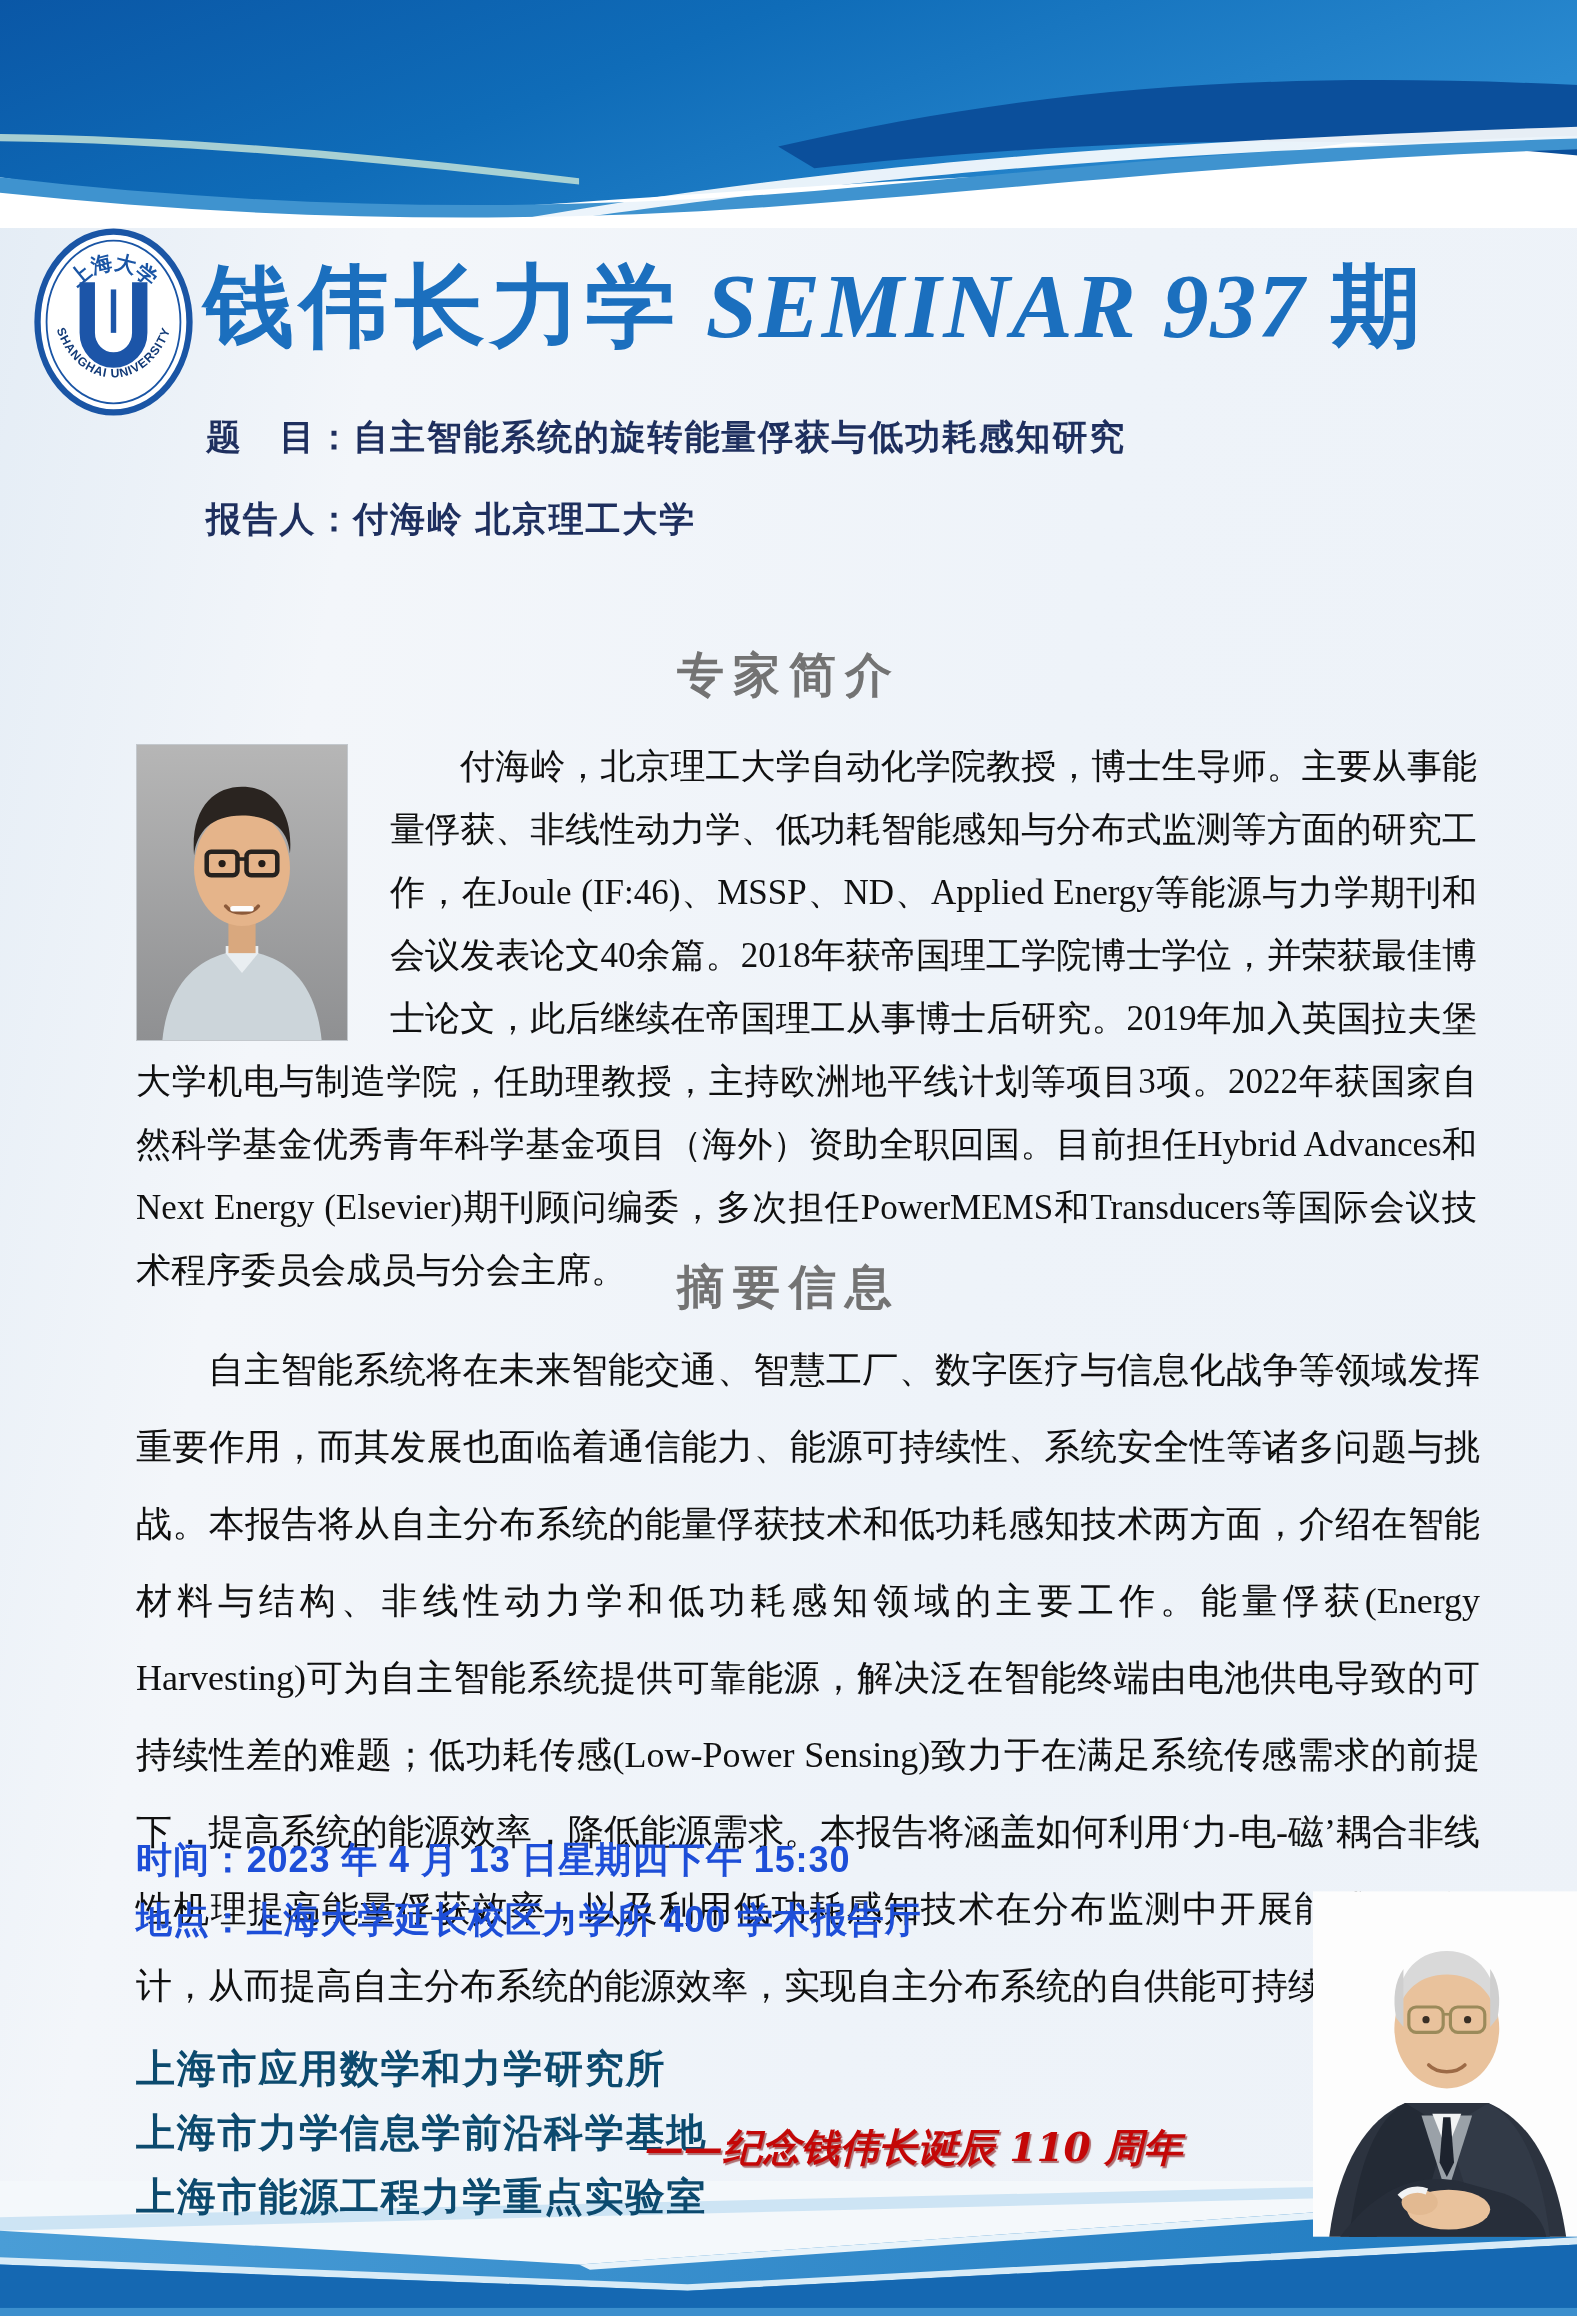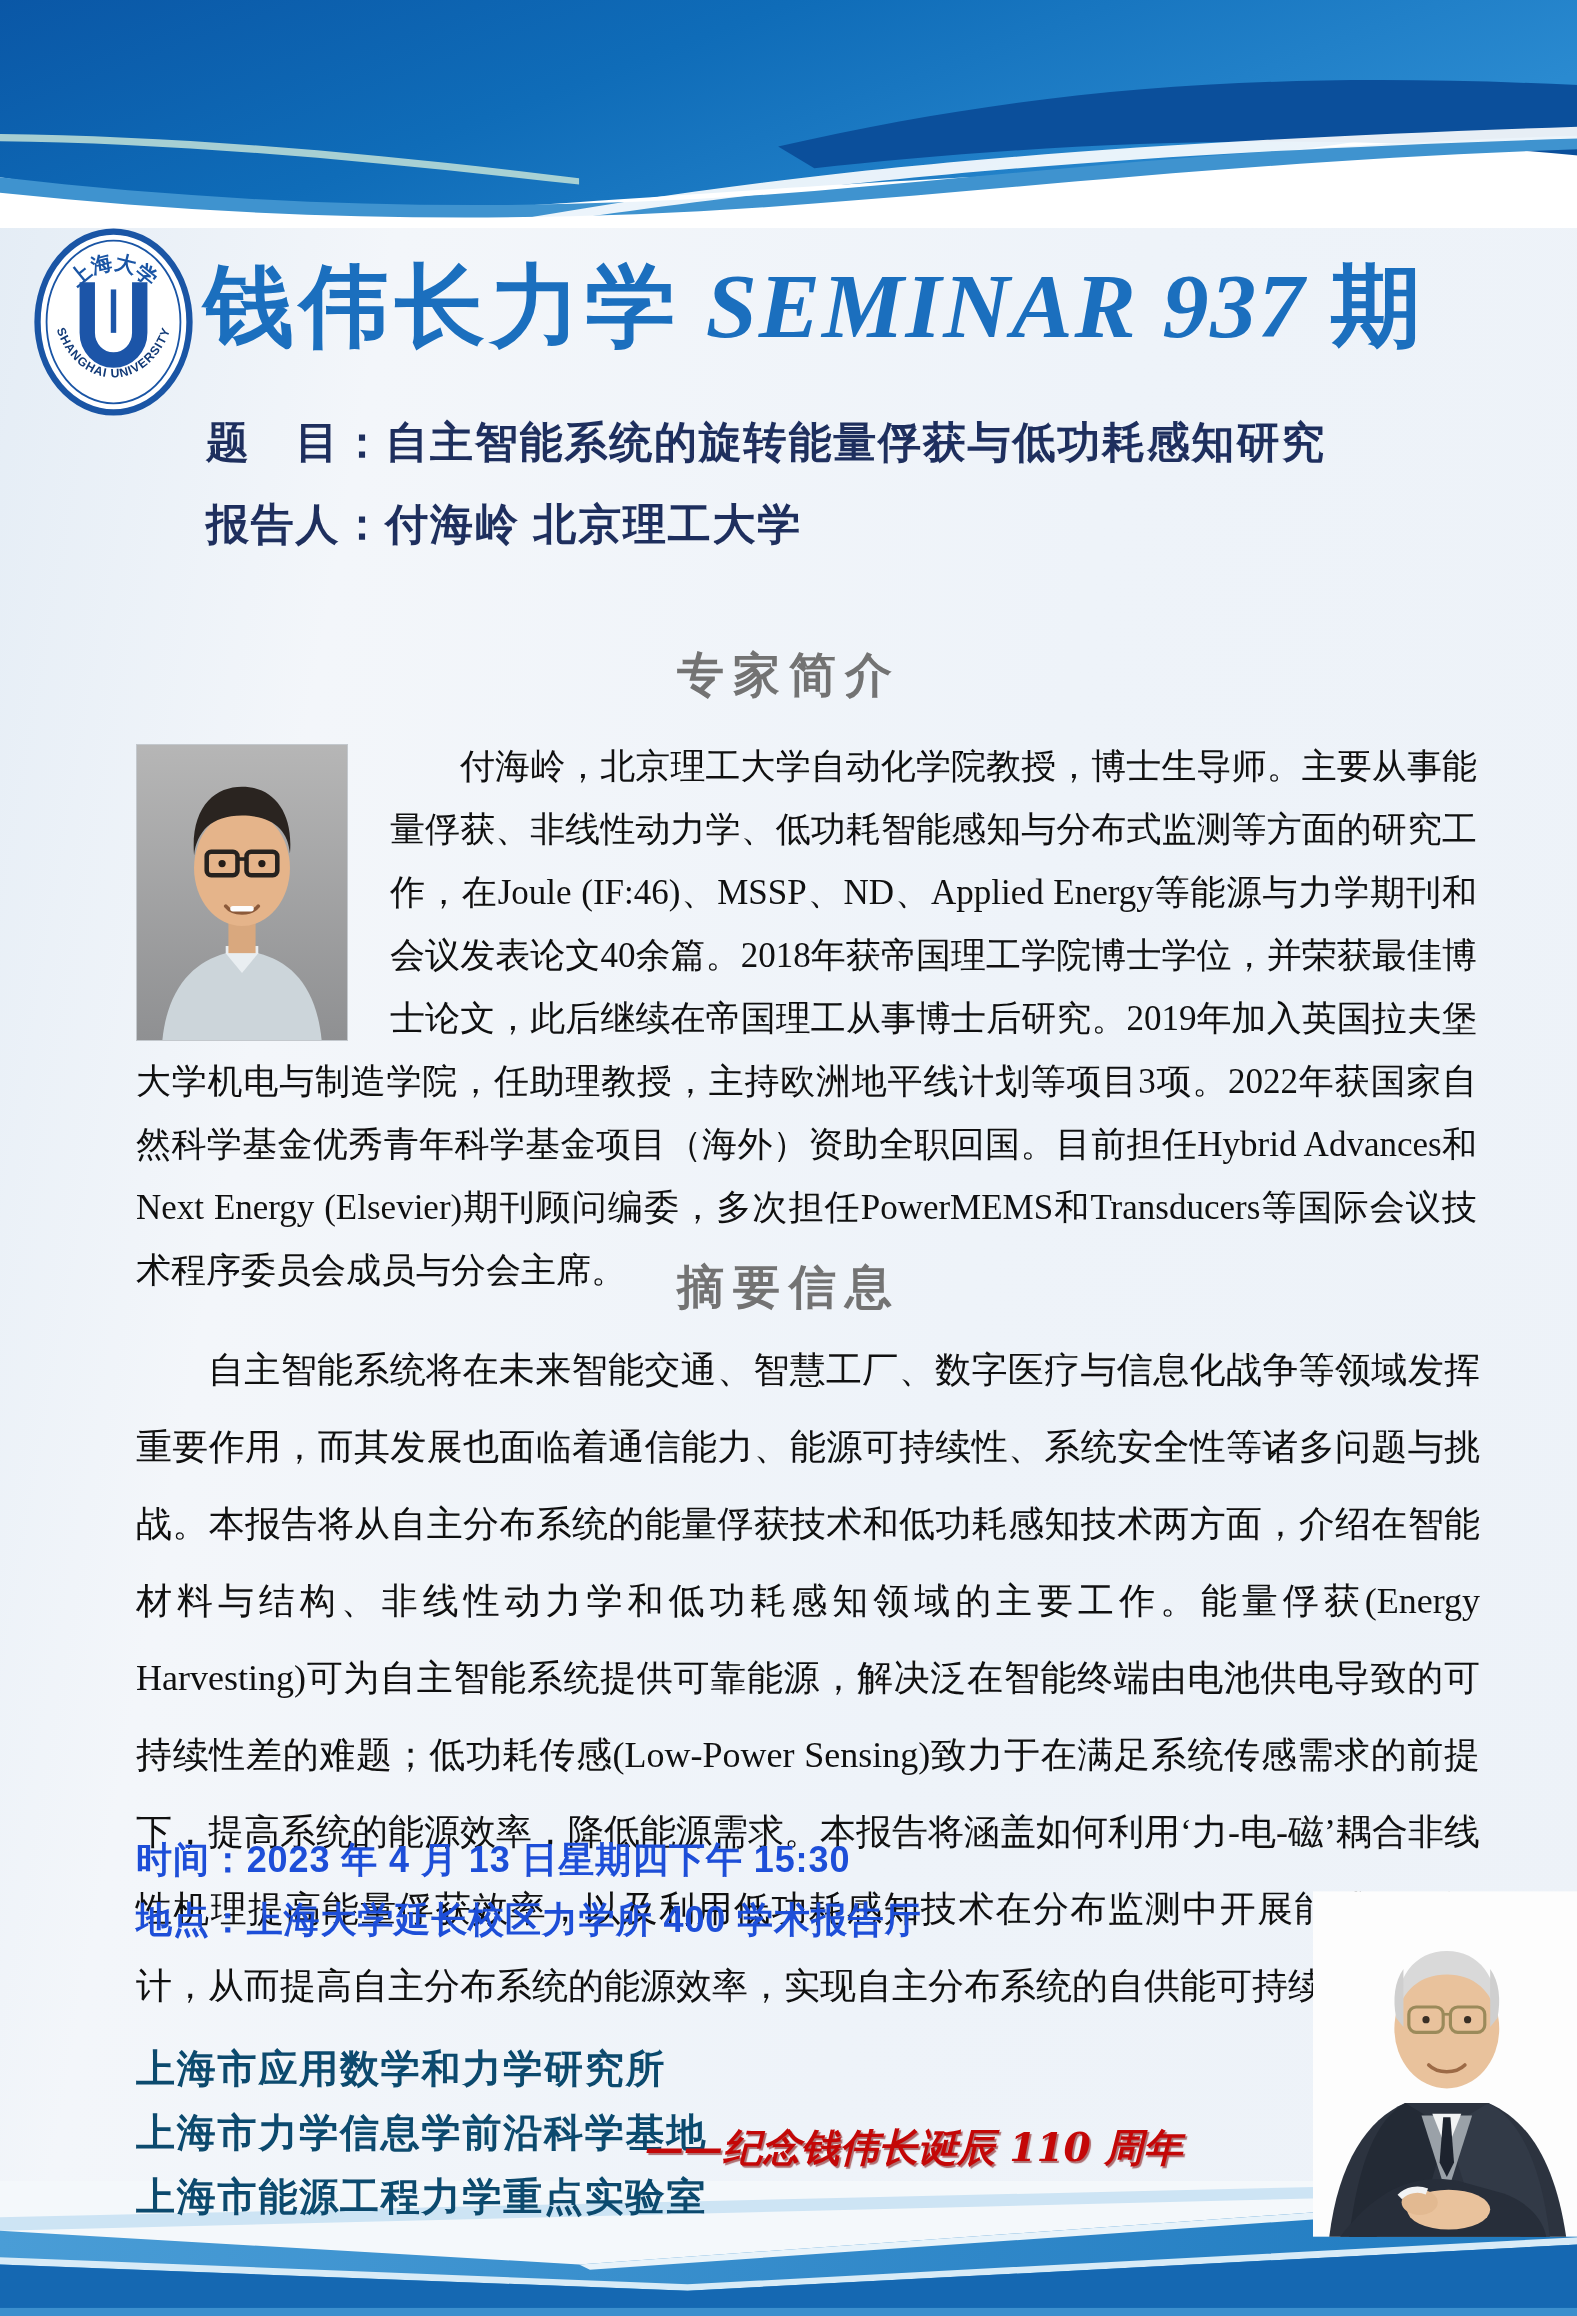--- a/index.html
+++ b/index.html
@@ -11,21 +11,21 @@
   .abs{position:absolute;}
   
   .banner{top:0;left:0;width:1578px;height:228px;}
   
   .logo{left:33px;top:226px;width:161px;height:192px;}
   
   .main-title{left:204px;top:246px;width:1357px;white-space:nowrap;color:#1b6fbe;}
   .main-title .zh{font-family:"DejaVu Serif","Liberation Serif",serif;font-weight:900;font-size:90px;letter-spacing:5.4px;}
   .main-title .en{font-family:"Liberation Serif","DejaVu Serif",serif;font-style:italic;font-weight:700;font-size:92px;letter-spacing:1.8px;margin-top:12px;}
   
-  .info-line{left:206px;width:1266px;color:#1e2f5e;font-weight:700;font-size:43px;letter-spacing:1.8px;}
+  .info-line{left:206px;width:1266px;color:#1e2f5e;font-weight:700;font-size:35px;letter-spacing:1.8px;}
   .topic-line{top:414px;}
   .speaker-line{top:496px;}
   
   .section-heading{left:0;width:1578px;text-align:center;color:#737373;
     font-family:"DejaVu Serif","Liberation Serif",serif;font-weight:900;font-size:47px;letter-spacing:9px;}
   .expert-heading{top:644px;}
   .abstract-heading{top:1256px;}
   
   .bio{left:136px;top:735px;width:1341px;
     font-family:"Liberation Serif","DejaVu Serif",serif;font-size:35px;line-height:63px;

